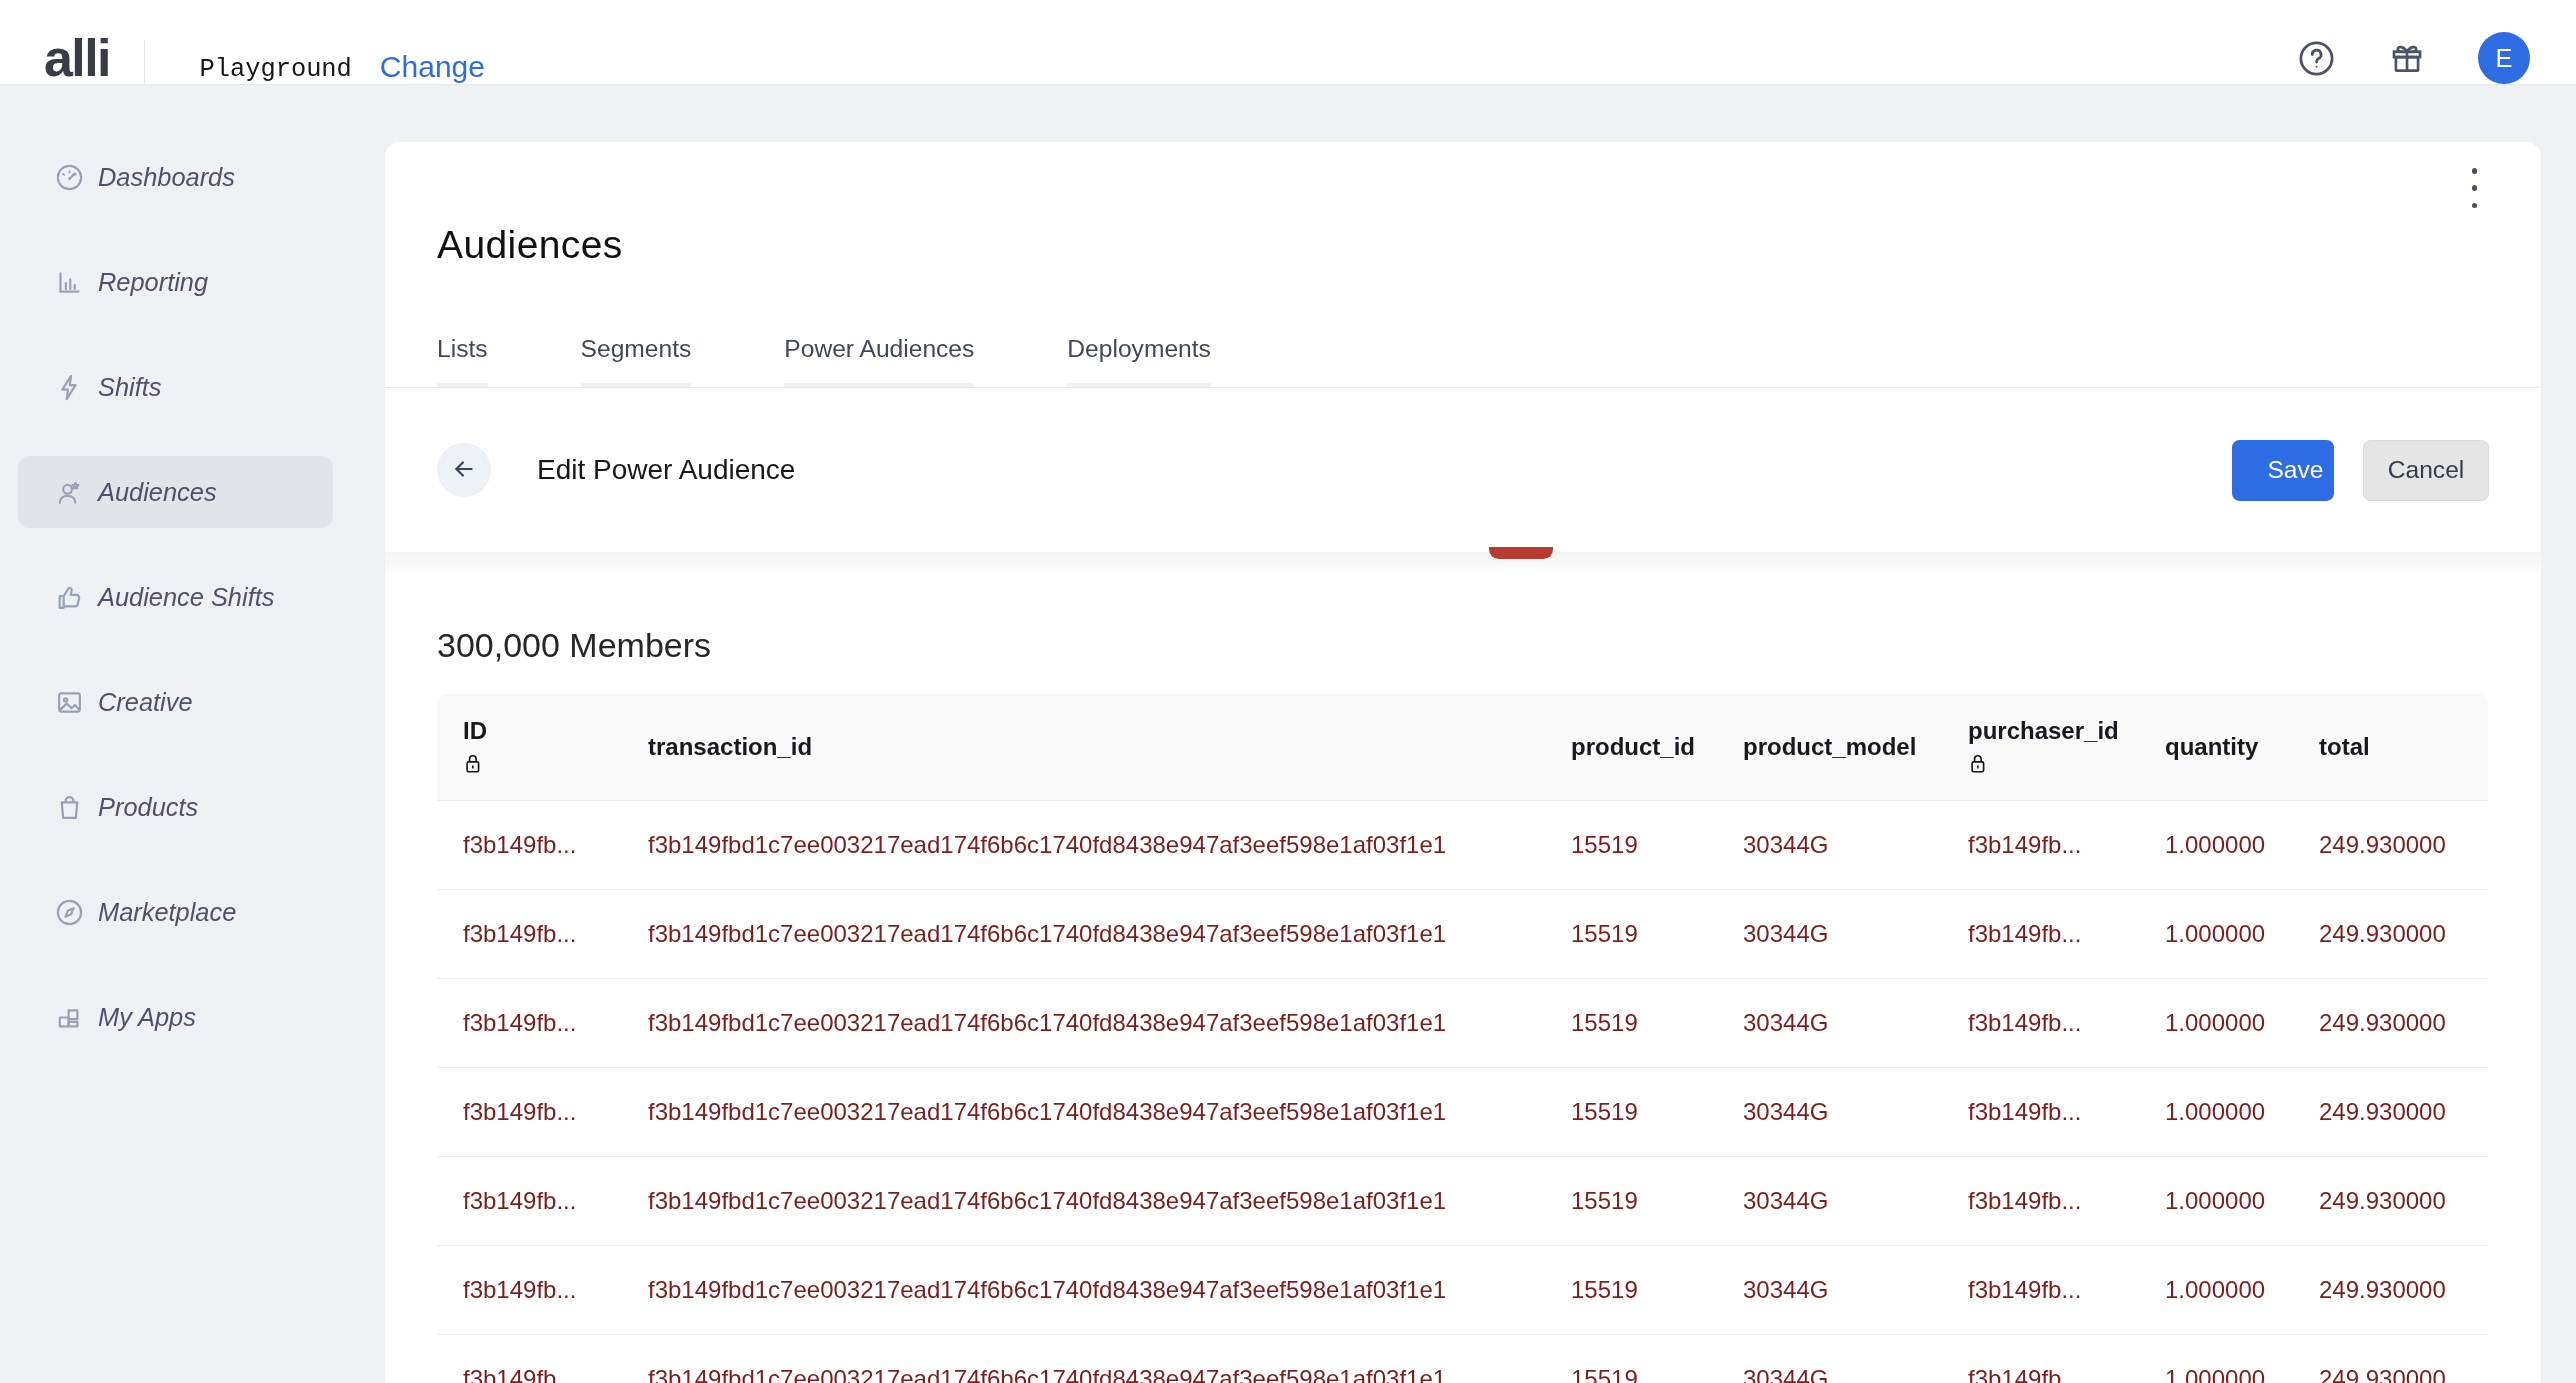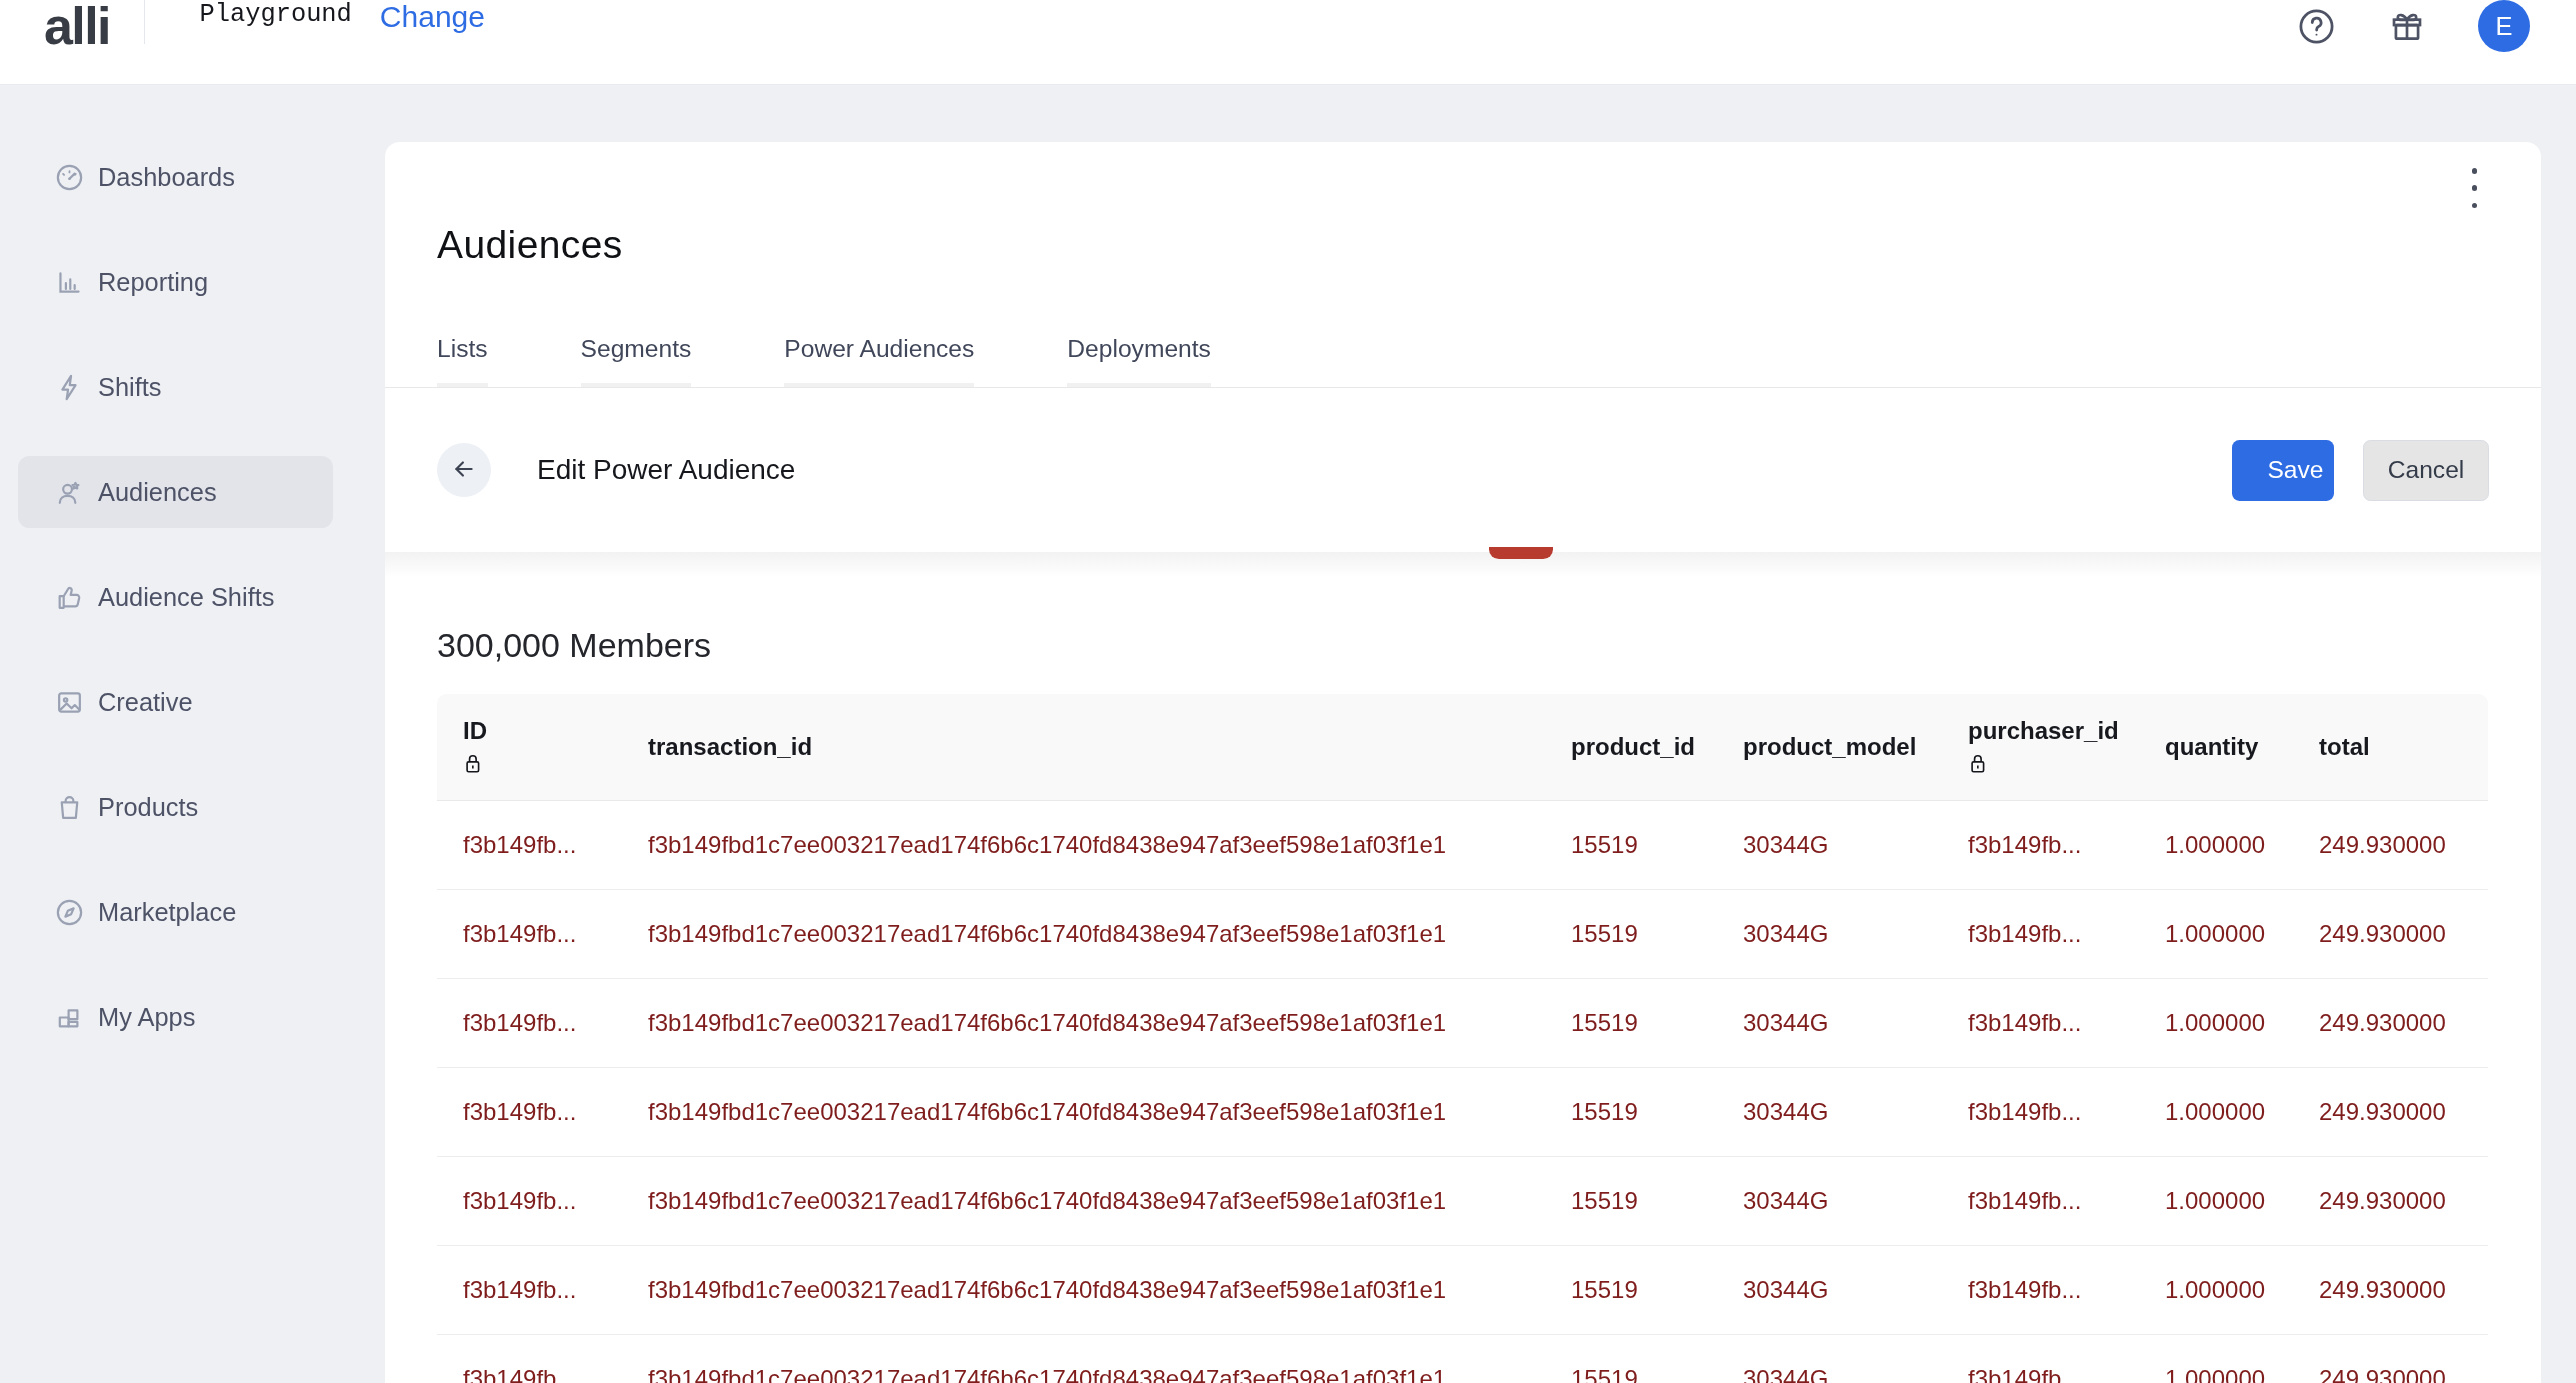--- a/index.html
+++ b/index.html
@@ -9,41 +9,42 @@
     background:#eef0f4;
     font-family:"Liberation Sans", sans-serif;
     overflow:hidden; position:relative;
     -webkit-font-smoothing:antialiased;
   }
 
   
   .topbar {
     position:absolute; top:0; left:0; width:2576px; height:85px;
     background:#ffffff; border-bottom:0.8px solid #e8eaee;
-    display:flex; align-items:flex-start;
+    display:flex; align-items:flex-end;
   }
   .logo { margin-left:44px; font-size:52px; font-weight:700; color:#383c44; letter-spacing:-1.6px; line-height:1; }
   .topbar-divider { width:1.6px; height:44px; background:#e4e7eb; margin-left:34px; }
   .workspace { margin-left:54px; font-size:25.4px; color:#15171c; font-weight:500;font-family:Liberation Mono, monospace; }
   .change { margin-left:28px; font-size:30px; color:#2e6ce4; font-weight:500; cursor:pointer; }
   .topbar-right { margin-left:auto; display:flex; align-items:center; gap:52px; margin-right:46px; }
   .icon-btn { background:none; border:none; padding:0; cursor:pointer; color:#4d5364; display:block; }
   .icon-btn svg { display:block; }
   .avatar {
     width:52px; height:52px; border-radius:50%; background:#2e6ce4;
     color:#fff; font-size:25.4px; font-weight:500;
     display:flex; align-items:center; justify-content:center; cursor:pointer;
   }
 
   
   .sidebar { position:absolute; top:85px; left:0; width:385px; padding-top:56px; }
   .side-item {
     display:flex; align-items:center; height:72px;
     margin:0 52px 33px 18px; border-radius:11.5px; padding-left:36px;
     cursor:pointer;
+    font-style:italic;
   }
   .side-item.active { background:#e2e4ea; }
   .side-icon { width:31px; height:31px; color:#9aa1b3; flex:none; margin-right:13px; }
   .side-icon svg { display:block; width:31px; height:31px; }
   .side-label { font-size:25.4px; color:#4d5266; }
 
   
   .card {
     position:absolute; left:385px; top:142px; width:2156px; height:1242px;
     background:#ffffff; border-radius:14.8px 14.8px 0 0;

